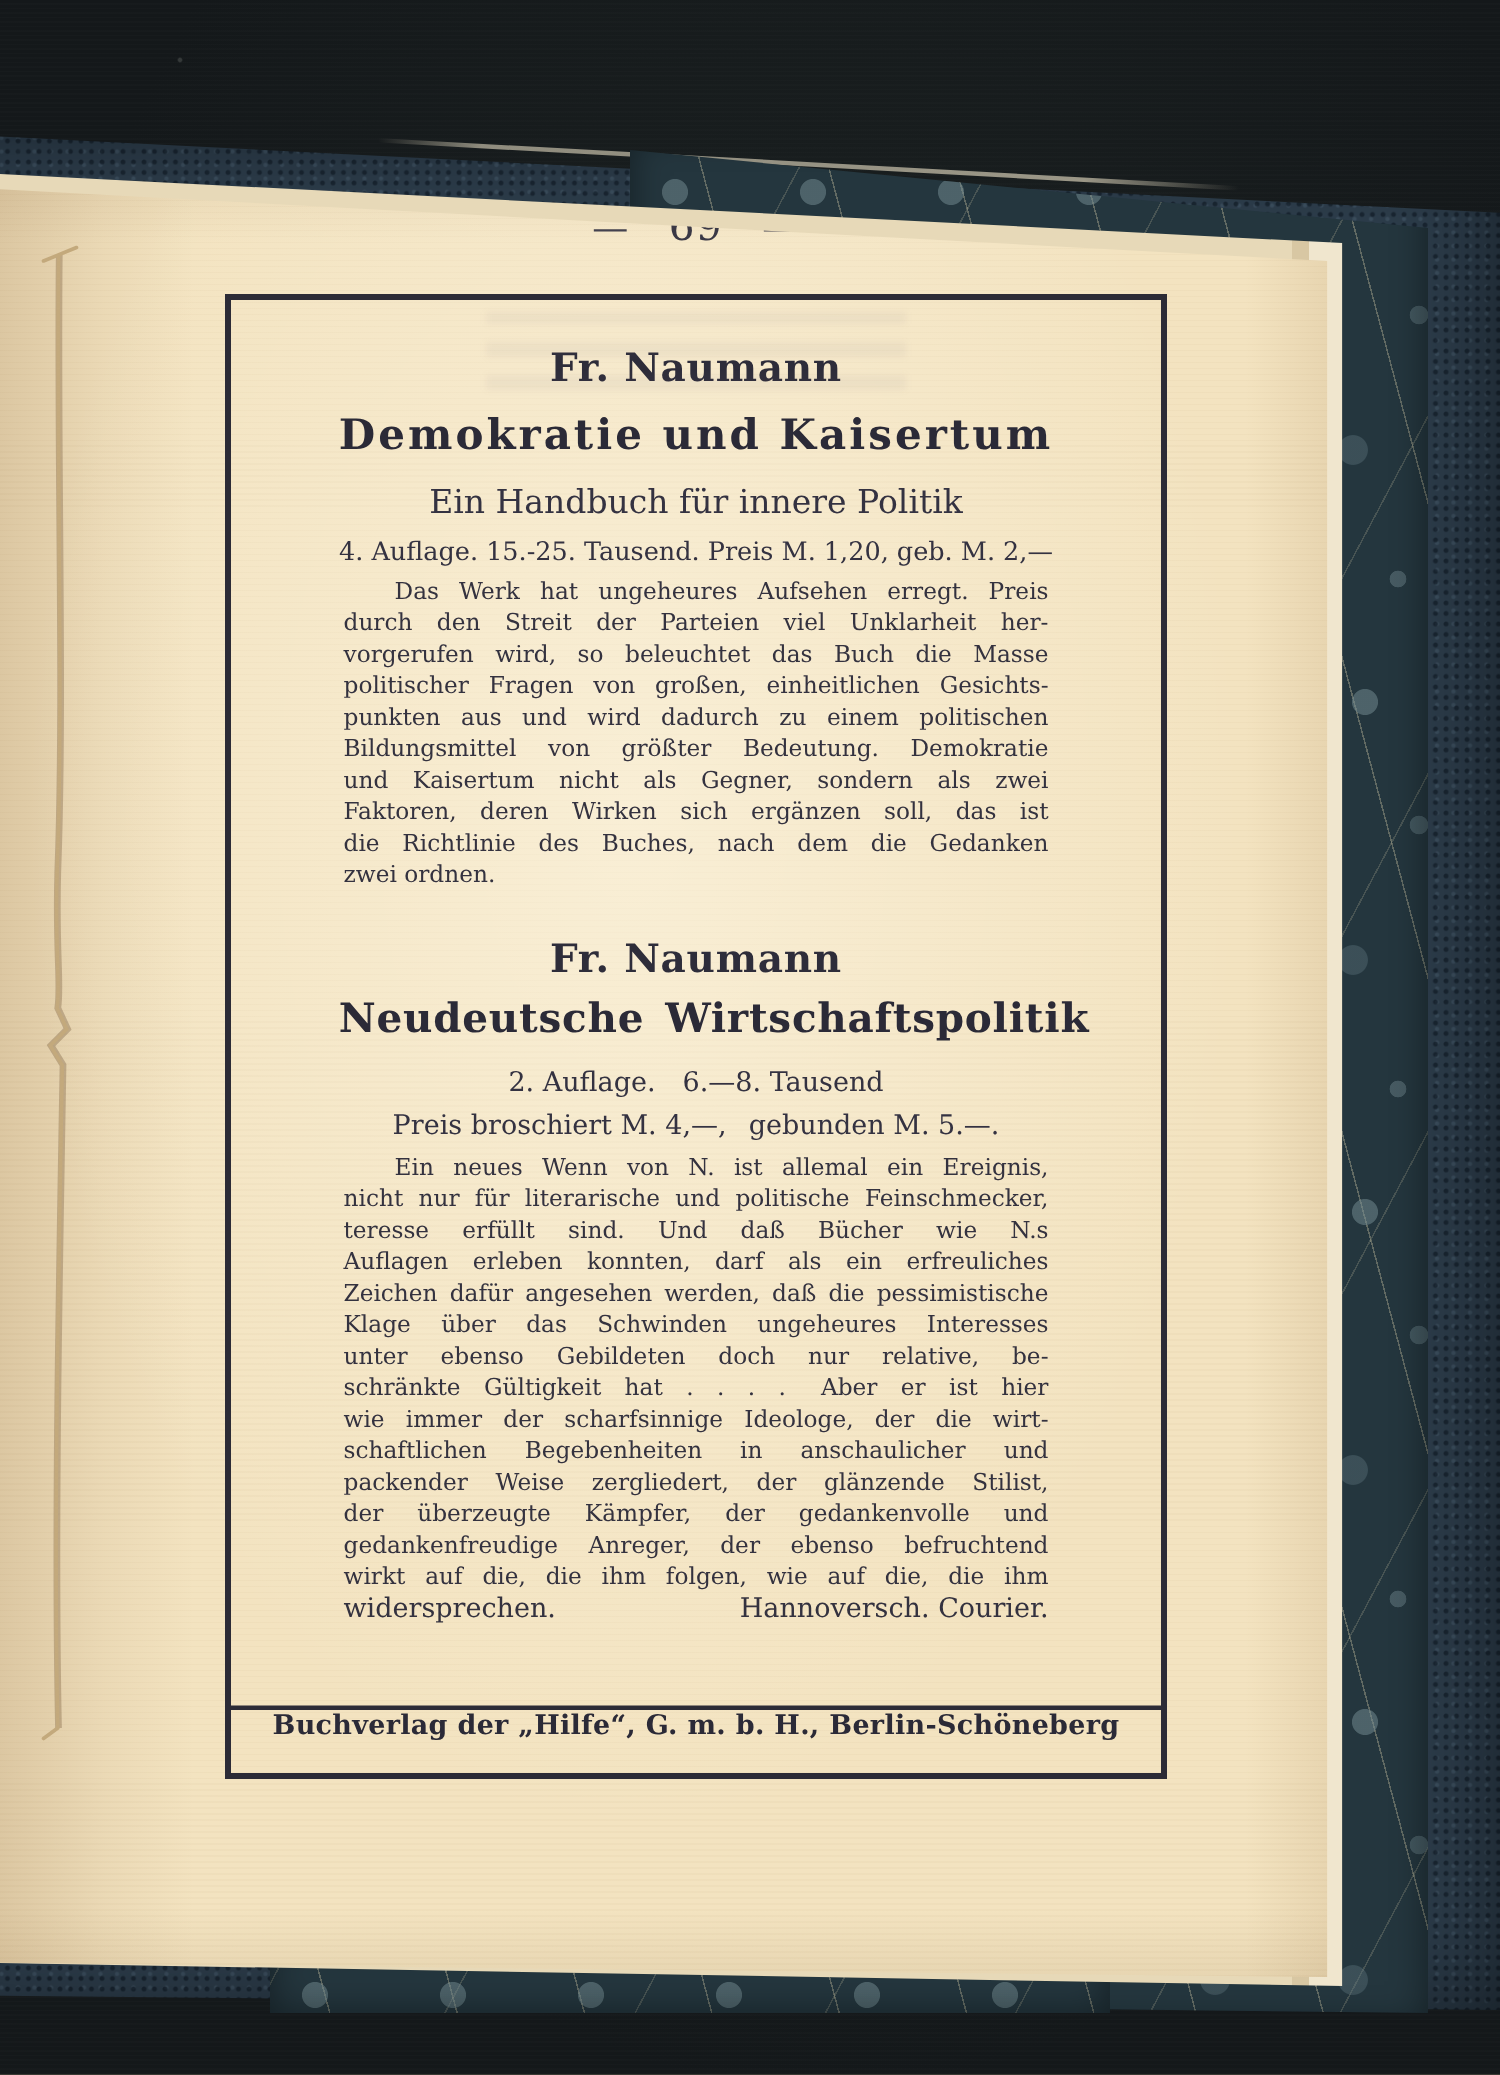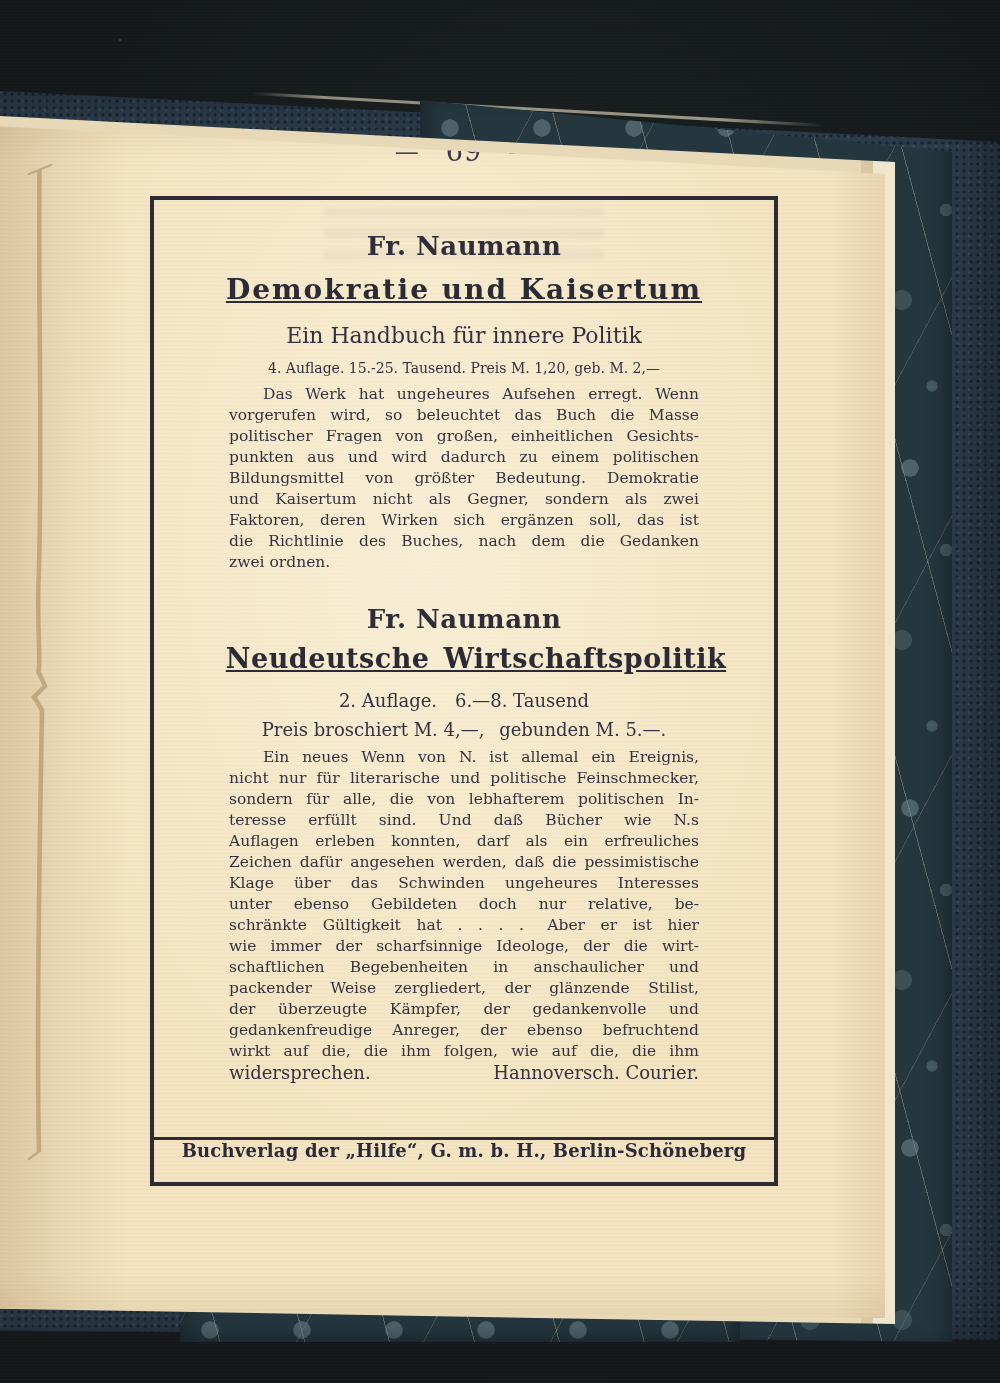--- a/index.html
+++ b/index.html
@@ -86,24 +86,24 @@
     border:4px solid #2c2b36;box-sizing:border-box;
     display:flex;flex-direction:column;overflow:hidden;
   }
   .ghost{
     position:absolute;top:8px;left:50%;transform:translateX(-50%);
     width:280px;height:52px;filter:blur(2px);
     background:repeating-linear-gradient(0deg, rgba(108,98,124,.06) 0 10px, transparent 10px 22px);
   }
   .author{margin:30px 0 0;font-size:26px;line-height:32px;font-weight:bold;text-align:center;letter-spacing:.5px;color:#2e2d3a;}
   .author.a2{margin-top:30px;}
-  .title{margin:10px 0 0;font-size:28px;line-height:36px;font-weight:bold;text-align:center;letter-spacing:2px;color:#2b2a37;text-decoration:underline;}
+  .title{margin:10px 0 0;font-size:28px;line-height:36px;font-weight:bold;text-align:center;letter-spacing:2px;color:#2b2a37;}
   .title.t2{margin-top:6px;letter-spacing:.5px;font-size:27px;padding-left:24px;}
   .subtitle{margin:14px 0 0;font-size:22px;line-height:28px;text-align:center;color:#343241;}
-  .edition{margin:6px 0 0;font-size:14px;line-height:24px;text-align:center;color:#343241;}
+  .edition{margin:6px 0 0;font-size:17px;line-height:24px;text-align:center;color:#343241;}
   .edition.e2{margin-top:12px;font-size:18px;}
   .edition.price{margin-top:4px;font-size:18px;line-height:26px;}
   .lines{width:470px;margin:4px auto 0;}
   .body1{margin-top:4px;}
   .p-line{
     font-size:15.5px;line-height:21px;color:#34323f;
     text-align:justify;text-align-last:justify;
   }
   .lines .p-line:first-child{padding-left:34px;box-sizing:border-box;}
   .lines.ragged-last .p-line:last-child{text-align-last:left;}
@@ -143,39 +143,39 @@
     </div>
 
     <div class="adbox">
       <div class="ghost"></div>
 
       <h2 class="author">Fr. Naumann</h2>
       <h1 class="title">Demokratie und Kaisertum</h1>
       <div class="subtitle">Ein Handbuch für innere Politik</div>
       <div class="edition">4. Auflage. 15.-25. Tausend. Preis M. 1,20, geb. M. 2,—</div>
       <div class="lines body1 ragged-last">
-          <div class="p-line">Das Werk hat ungeheures Aufsehen erregt.  Wenn</div>
+          <div class="p-line">Das Werk hat ungeheures Aufsehen erregt.  Preis</div>
+          <div class="p-line">durch den Streit der Parteien viel Unklarheit her-</div>
           <div class="p-line">vorgerufen wird, so beleuchtet das Buch die Masse</div>
           <div class="p-line">politischer Fragen von großen, einheitlichen Gesichts-</div>
           <div class="p-line">punkten aus und wird dadurch zu einem politischen</div>
           <div class="p-line">Bildungsmittel von größter Bedeutung.  Demokratie</div>
           <div class="p-line">und Kaisertum nicht als Gegner, sondern als zwei</div>
           <div class="p-line">Faktoren, deren Wirken sich ergänzen soll, das ist</div>
           <div class="p-line">die Richtlinie des Buches, nach dem die Gedanken</div>
           <div class="p-line">zwei ordnen.</div>
         </div>
 
       <h2 class="author a2">Fr. Naumann</h2>
       <h1 class="title t2">Neudeutsche Wirtschaftspolitik</h1>
       <div class="edition e2">2. Auflage.  6.—8. Tausend</div>
       <div class="edition price">Preis broschiert M. 4,—,  gebunden M. 5.—.</div>
       <div class="lines">
           <div class="p-line">Ein neues Wenn von N. ist allemal ein Ereignis,</div>
           <div class="p-line">nicht nur für literarische und politische Feinschmecker,</div>
-          <div class="p-line">sondern für alle, die von lebhafterem politischen In-</div>
           <div class="p-line">teresse erfüllt sind.  Und daß Bücher wie N.s</div>
           <div class="p-line">Auflagen erleben konnten, darf als ein erfreuliches</div>
           <div class="p-line">Zeichen dafür angesehen werden, daß die pessimistische</div>
           <div class="p-line">Klage über das Schwinden ungeheures Interesses</div>
           <div class="p-line">unter ebenso Gebildeten doch nur relative, be-</div>
           <div class="p-line">schränkte Gültigkeit hat . . . .  Aber er ist hier</div>
           <div class="p-line">wie immer der scharfsinnige Ideologe, der die wirt-</div>
           <div class="p-line">schaftlichen Begebenheiten in anschaulicher und</div>
           <div class="p-line">packender Weise zergliedert, der glänzende Stilist,</div>
           <div class="p-line">der überzeugte Kämpfer, der gedankenvolle und</div>

